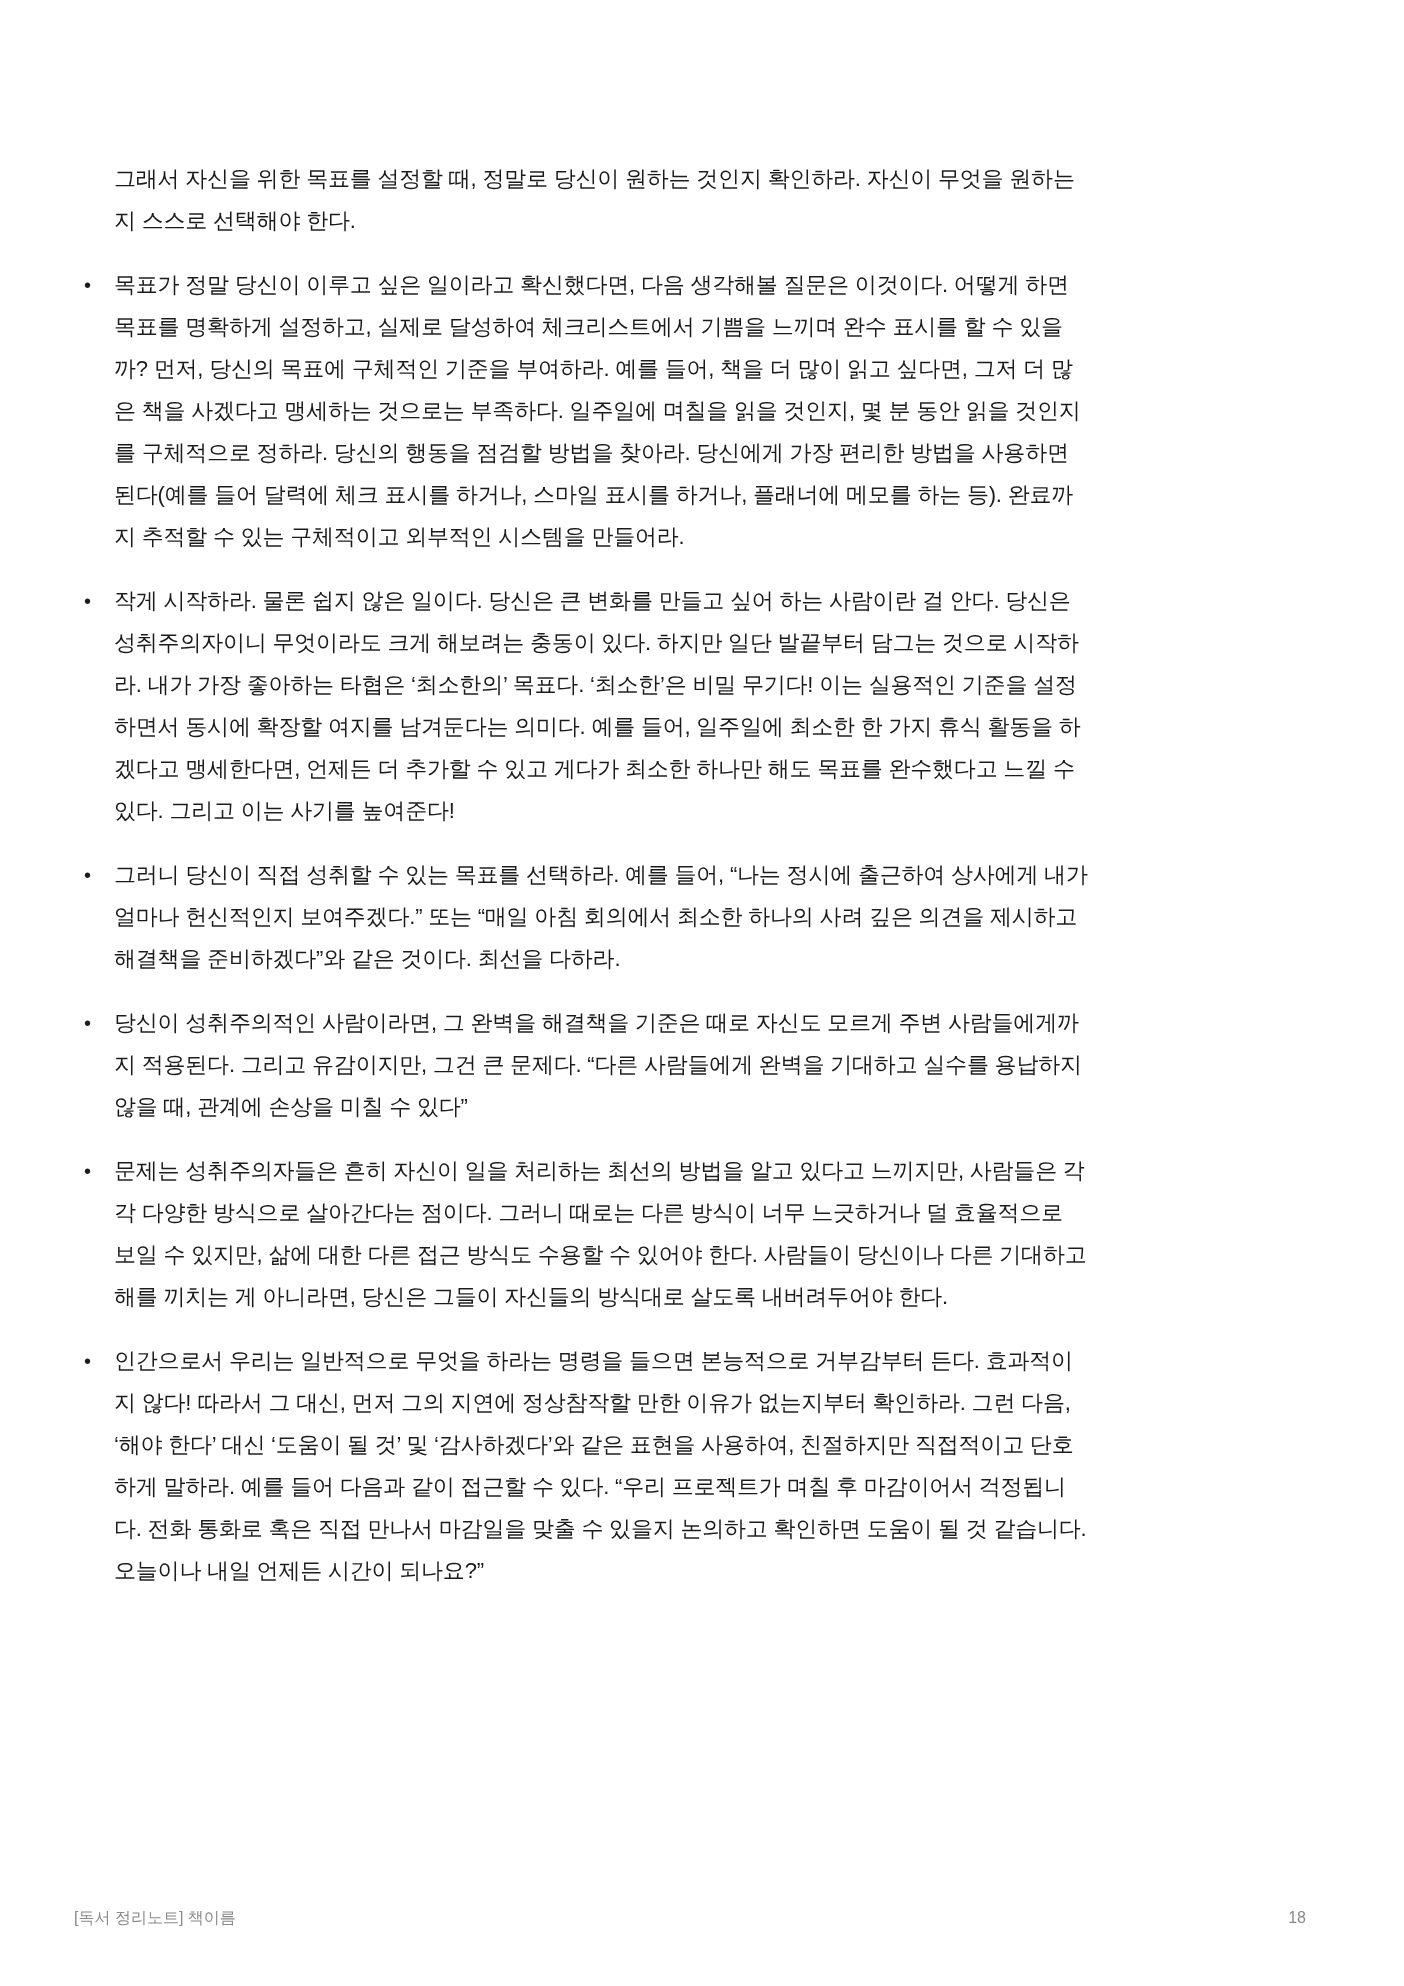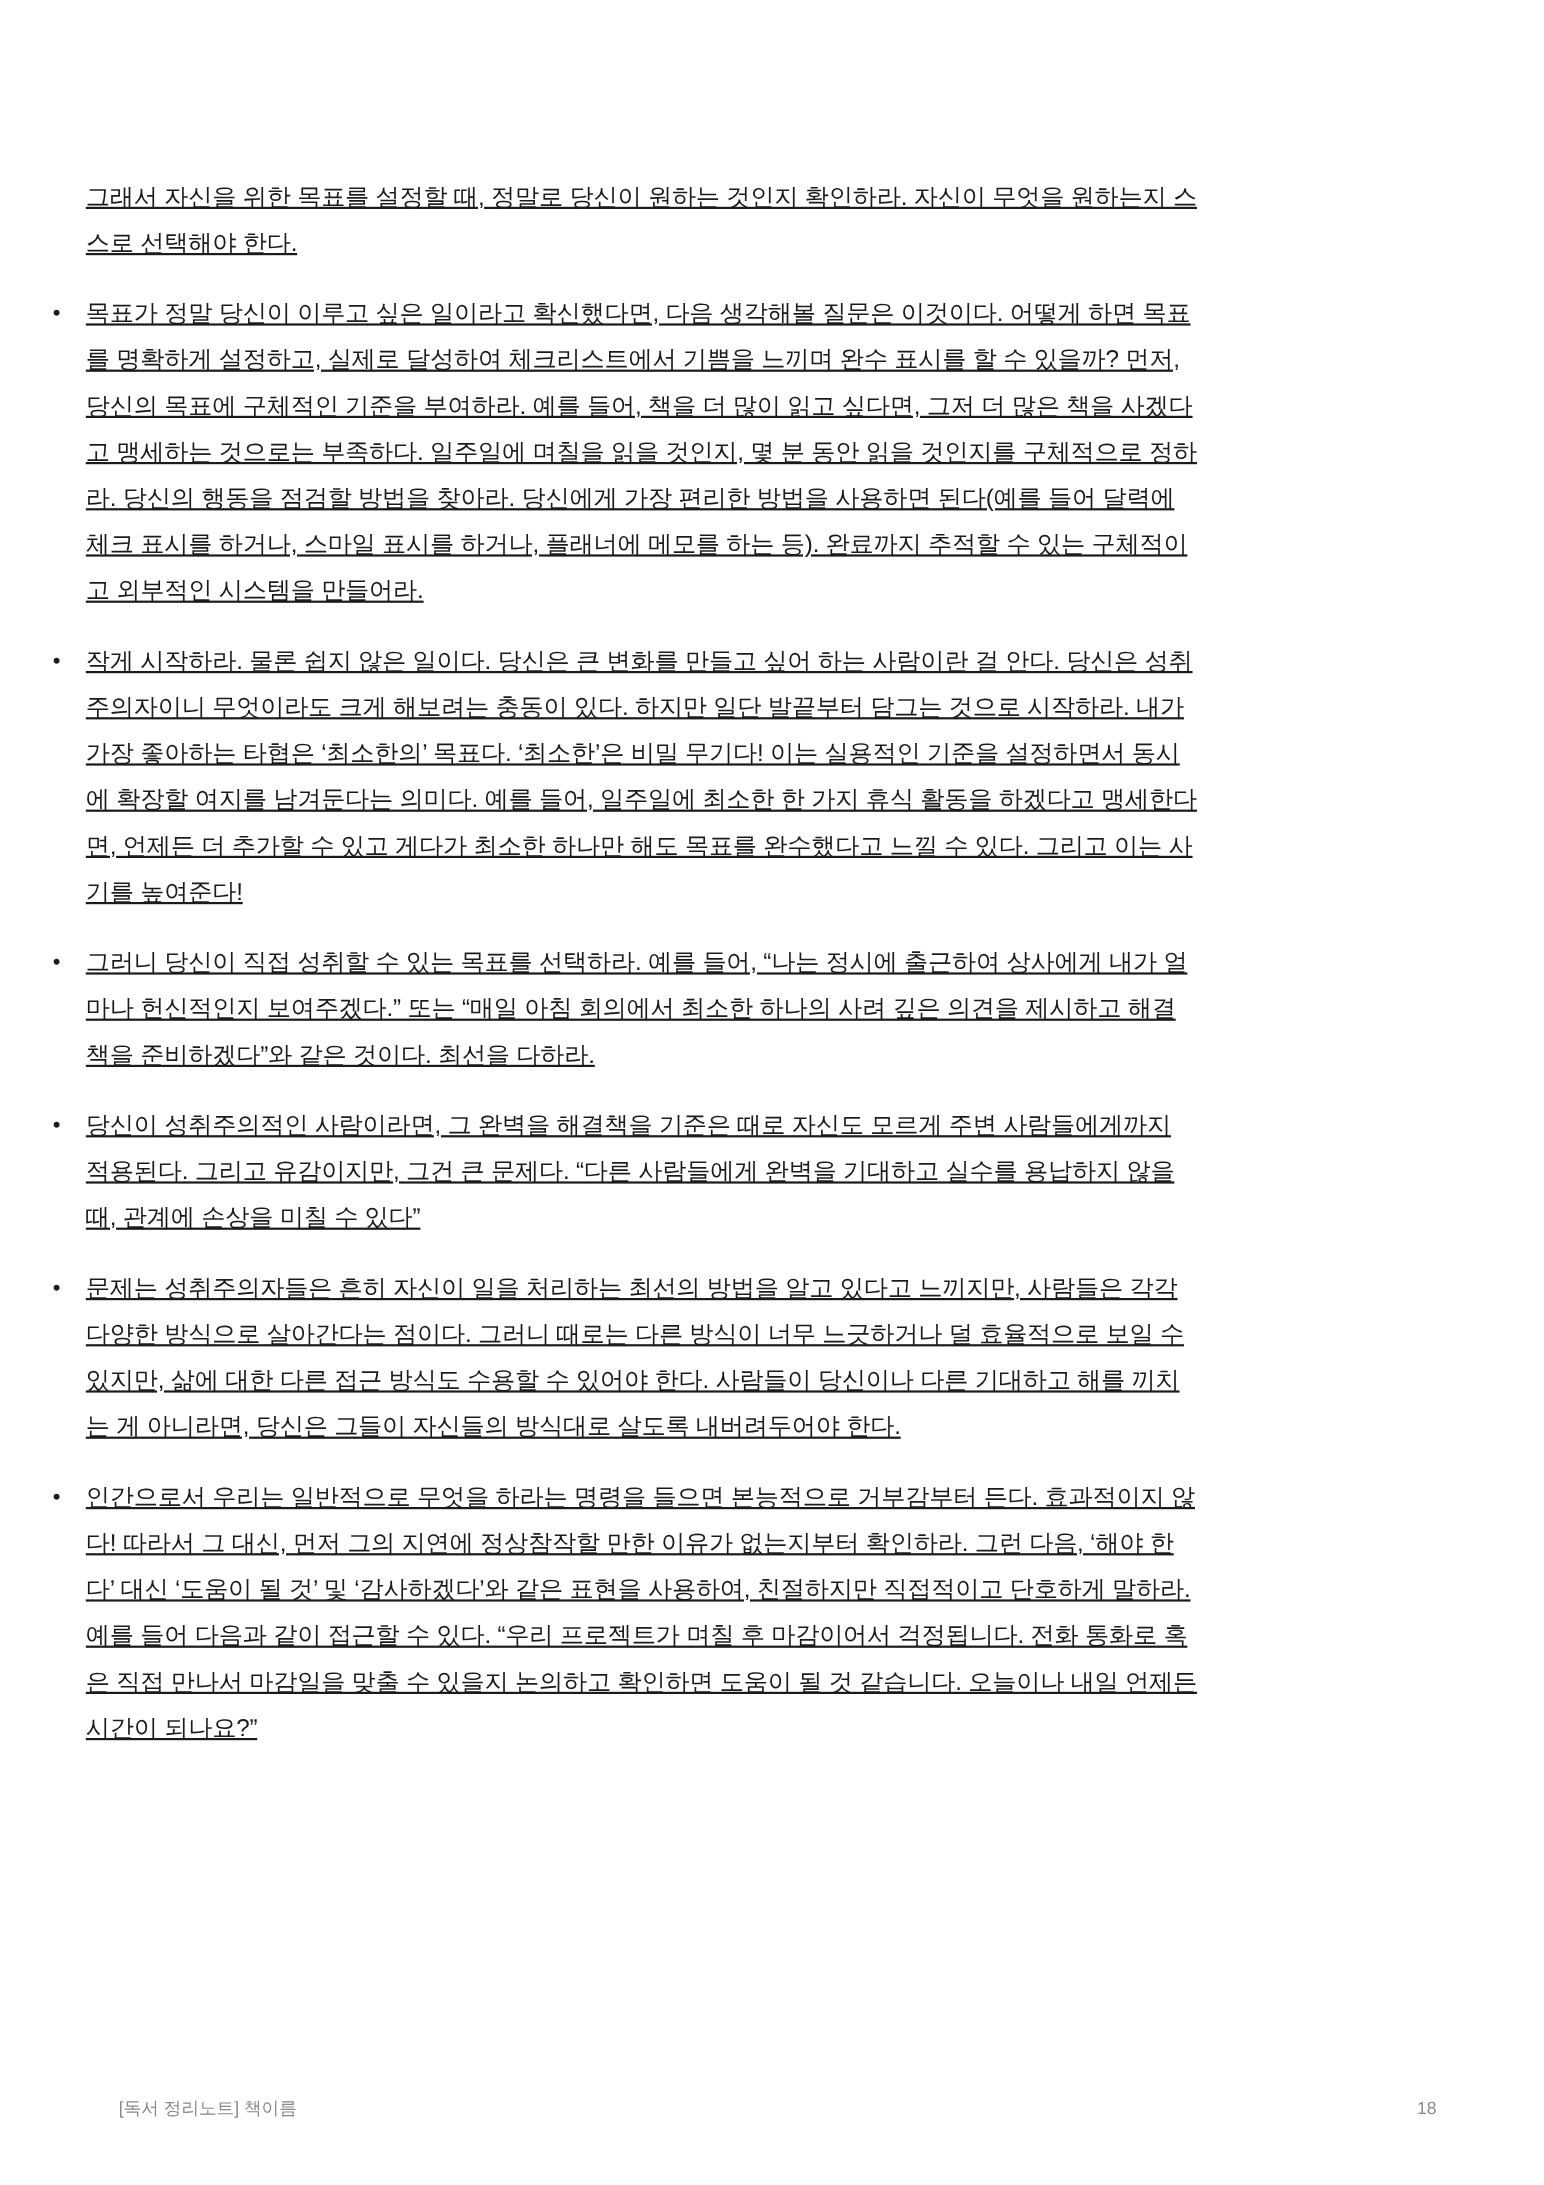--- a/index.html
+++ b/index.html
@@ -9,26 +9,25 @@
   }
   body {
     width: 1404px;
     height: 1986px;
     position: relative;
     overflow: hidden;
     font-family: "Liberation Sans", "DejaVu Sans", sans-serif;
     color: #1b1b1b;
   }
   .content {
-    padding: 158px 314px 0 78px;
+    padding: 158px 314px 0 114px;
     font-size: 22px;
     line-height: 42px;
     letter-spacing: -0.2px;
     word-break: normal;
-    text-decoration: underline;
   }
   .intro {
     margin: 0 0 22px 0;
   }
   ul.bullets {
     list-style: none;
     margin: 0;
     padding: 0;
   }
   ul.bullets > li {
@@ -47,21 +46,21 @@
     color: #1b1b1b;
   }
   .footer {
     position: absolute;
     left: 0;
     right: 0;
     bottom: 58px;
     display: flex;
     justify-content: space-between;
     align-items: baseline;
-    padding: 0 98px 0 108px;
+    padding: 0 98px 0 74px;
     font-size: 16px;
     line-height: 20px;
     color: #8a8a8a;
   }
 </style>
 </head>
 <body>
 
 <div class="content">
 

